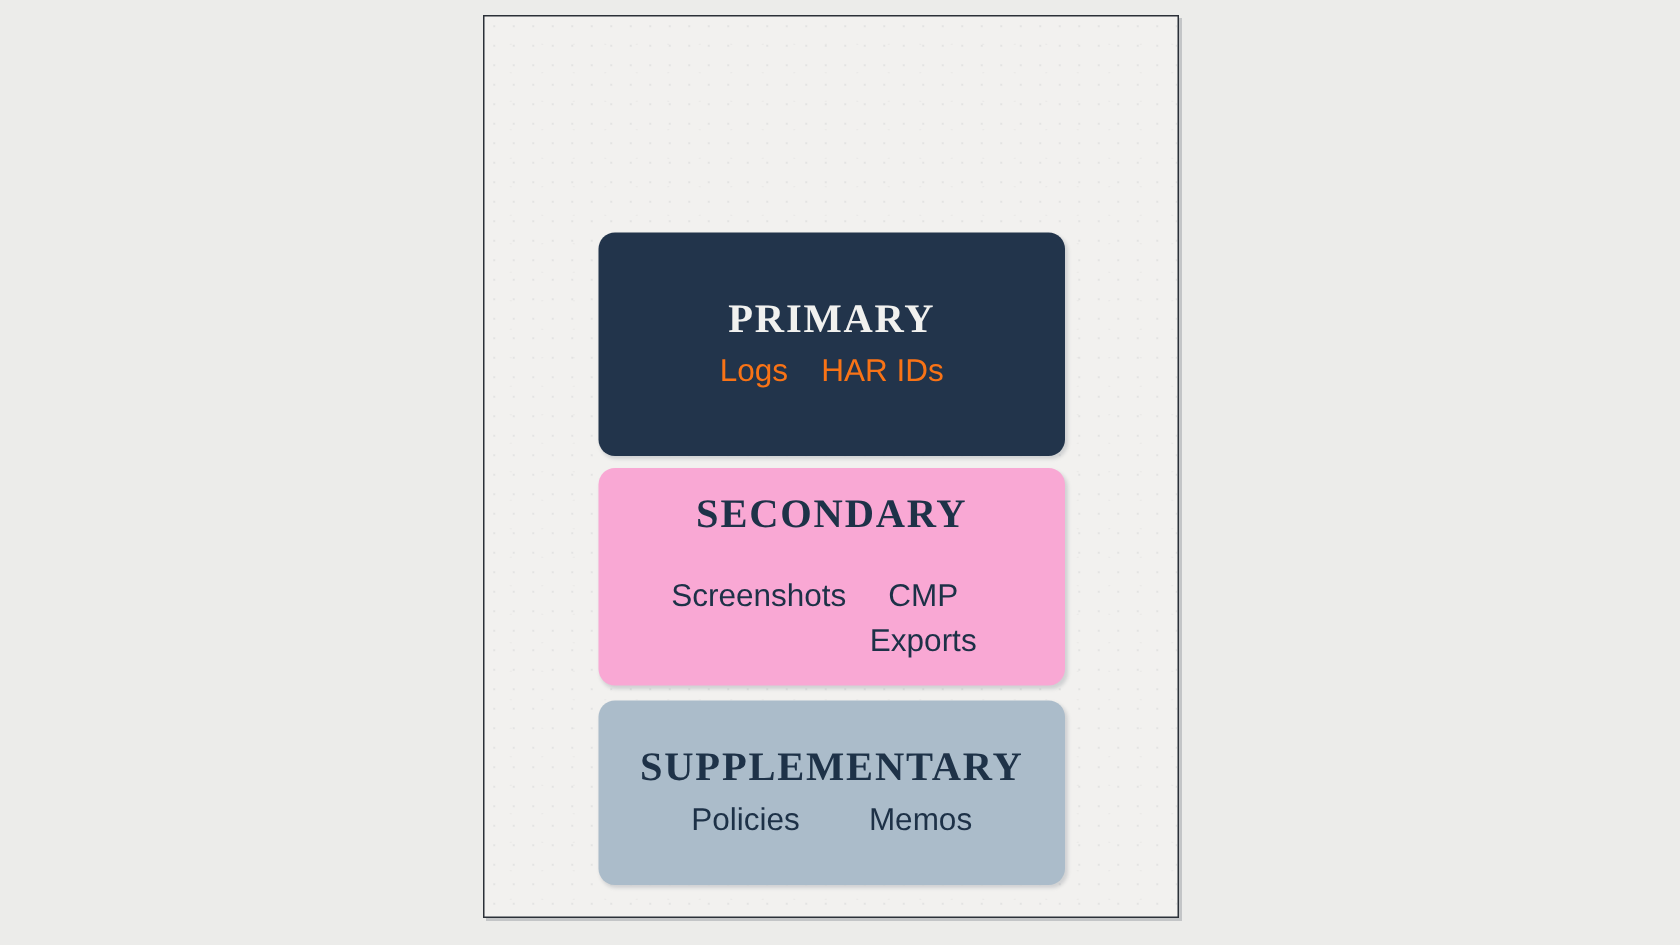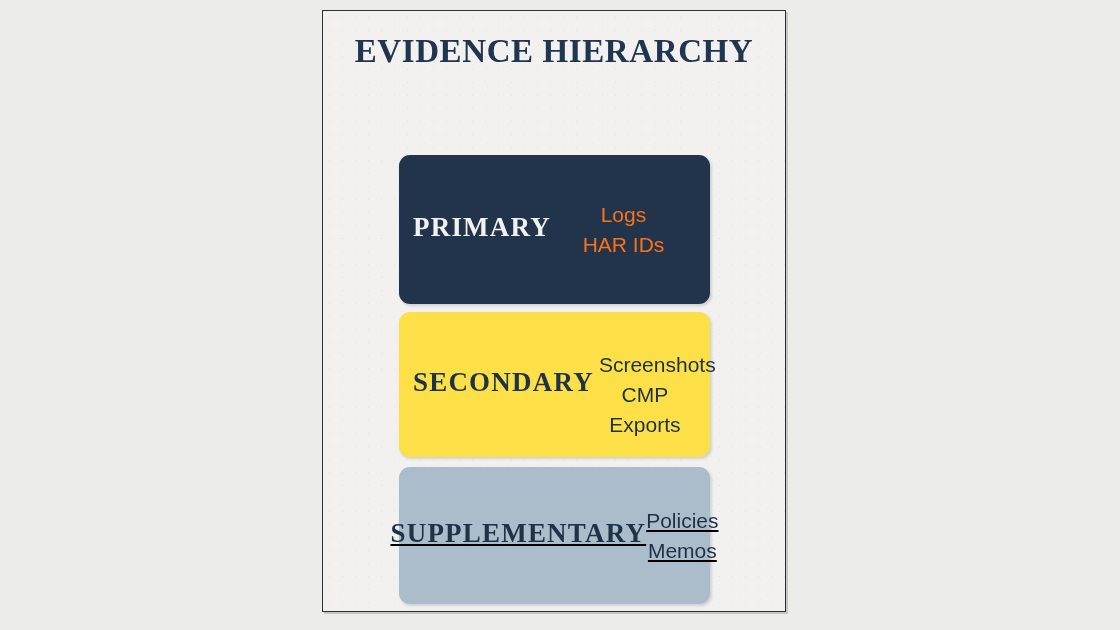--- a/index.html
+++ b/index.html
@@ -70,39 +70,39 @@
     z-index: 4;
   }
   .tier {
     position: absolute;
     left: 76px;
     width: 311px;
     border-radius: 11px;
     box-sizing: border-box;
     padding: 0 14px;
     display: flex;
+    flex-direction: column;
     align-items: center;
     justify-content: center;
     box-shadow: 1.5px 2px 2.5px rgba(90,100,115,0.22);
   }
   .tier-primary {
     top: 144px;
     height: 149px;
     background: #22344b;
   }
   .tier-secondary {
     top: 301px;
     height: 145px;
-    background: #fde047;
+    background: #f9a8d4;
   }
   .tier-supplementary {
     top: 456px;
-    height: 137px;
+    height: 123px;
     background: #abbcca;
-    text-decoration: underline;
   }
 
   .tier-heading {
     font-family: "Liberation Serif", "DejaVu Serif", serif;
     font-weight: bold;
     font-size: 27px;
     line-height: 30px;
     letter-spacing: 1.2px;
     text-align: center;
     margin: 0 0 6px 0;
@@ -135,21 +135,20 @@
   .tier-secondary .tier-items { column-gap: 30px; max-width: 290px; margin-top: 20px; }
   .tier-supplementary .tier-items { column-gap: 46px; max-width: 290px; }
   .tier-supplementary .tier-item { max-width: 120px; }
 </style>
 </head>
 <body>
 
 <div id="poster">
 
   <div class="poster-title">
-    <span class="tl">EVIDENCE HIERARCHY</span>
   </div>
 
   <div class="tiers">
 
     <div class="tier tier-primary">
       <div class="tier-heading">PRIMARY</div>
       <div class="tier-items">
         <span class="tier-item">Logs</span>
         <span class="tier-item">HAR IDs</span>
       </div>

